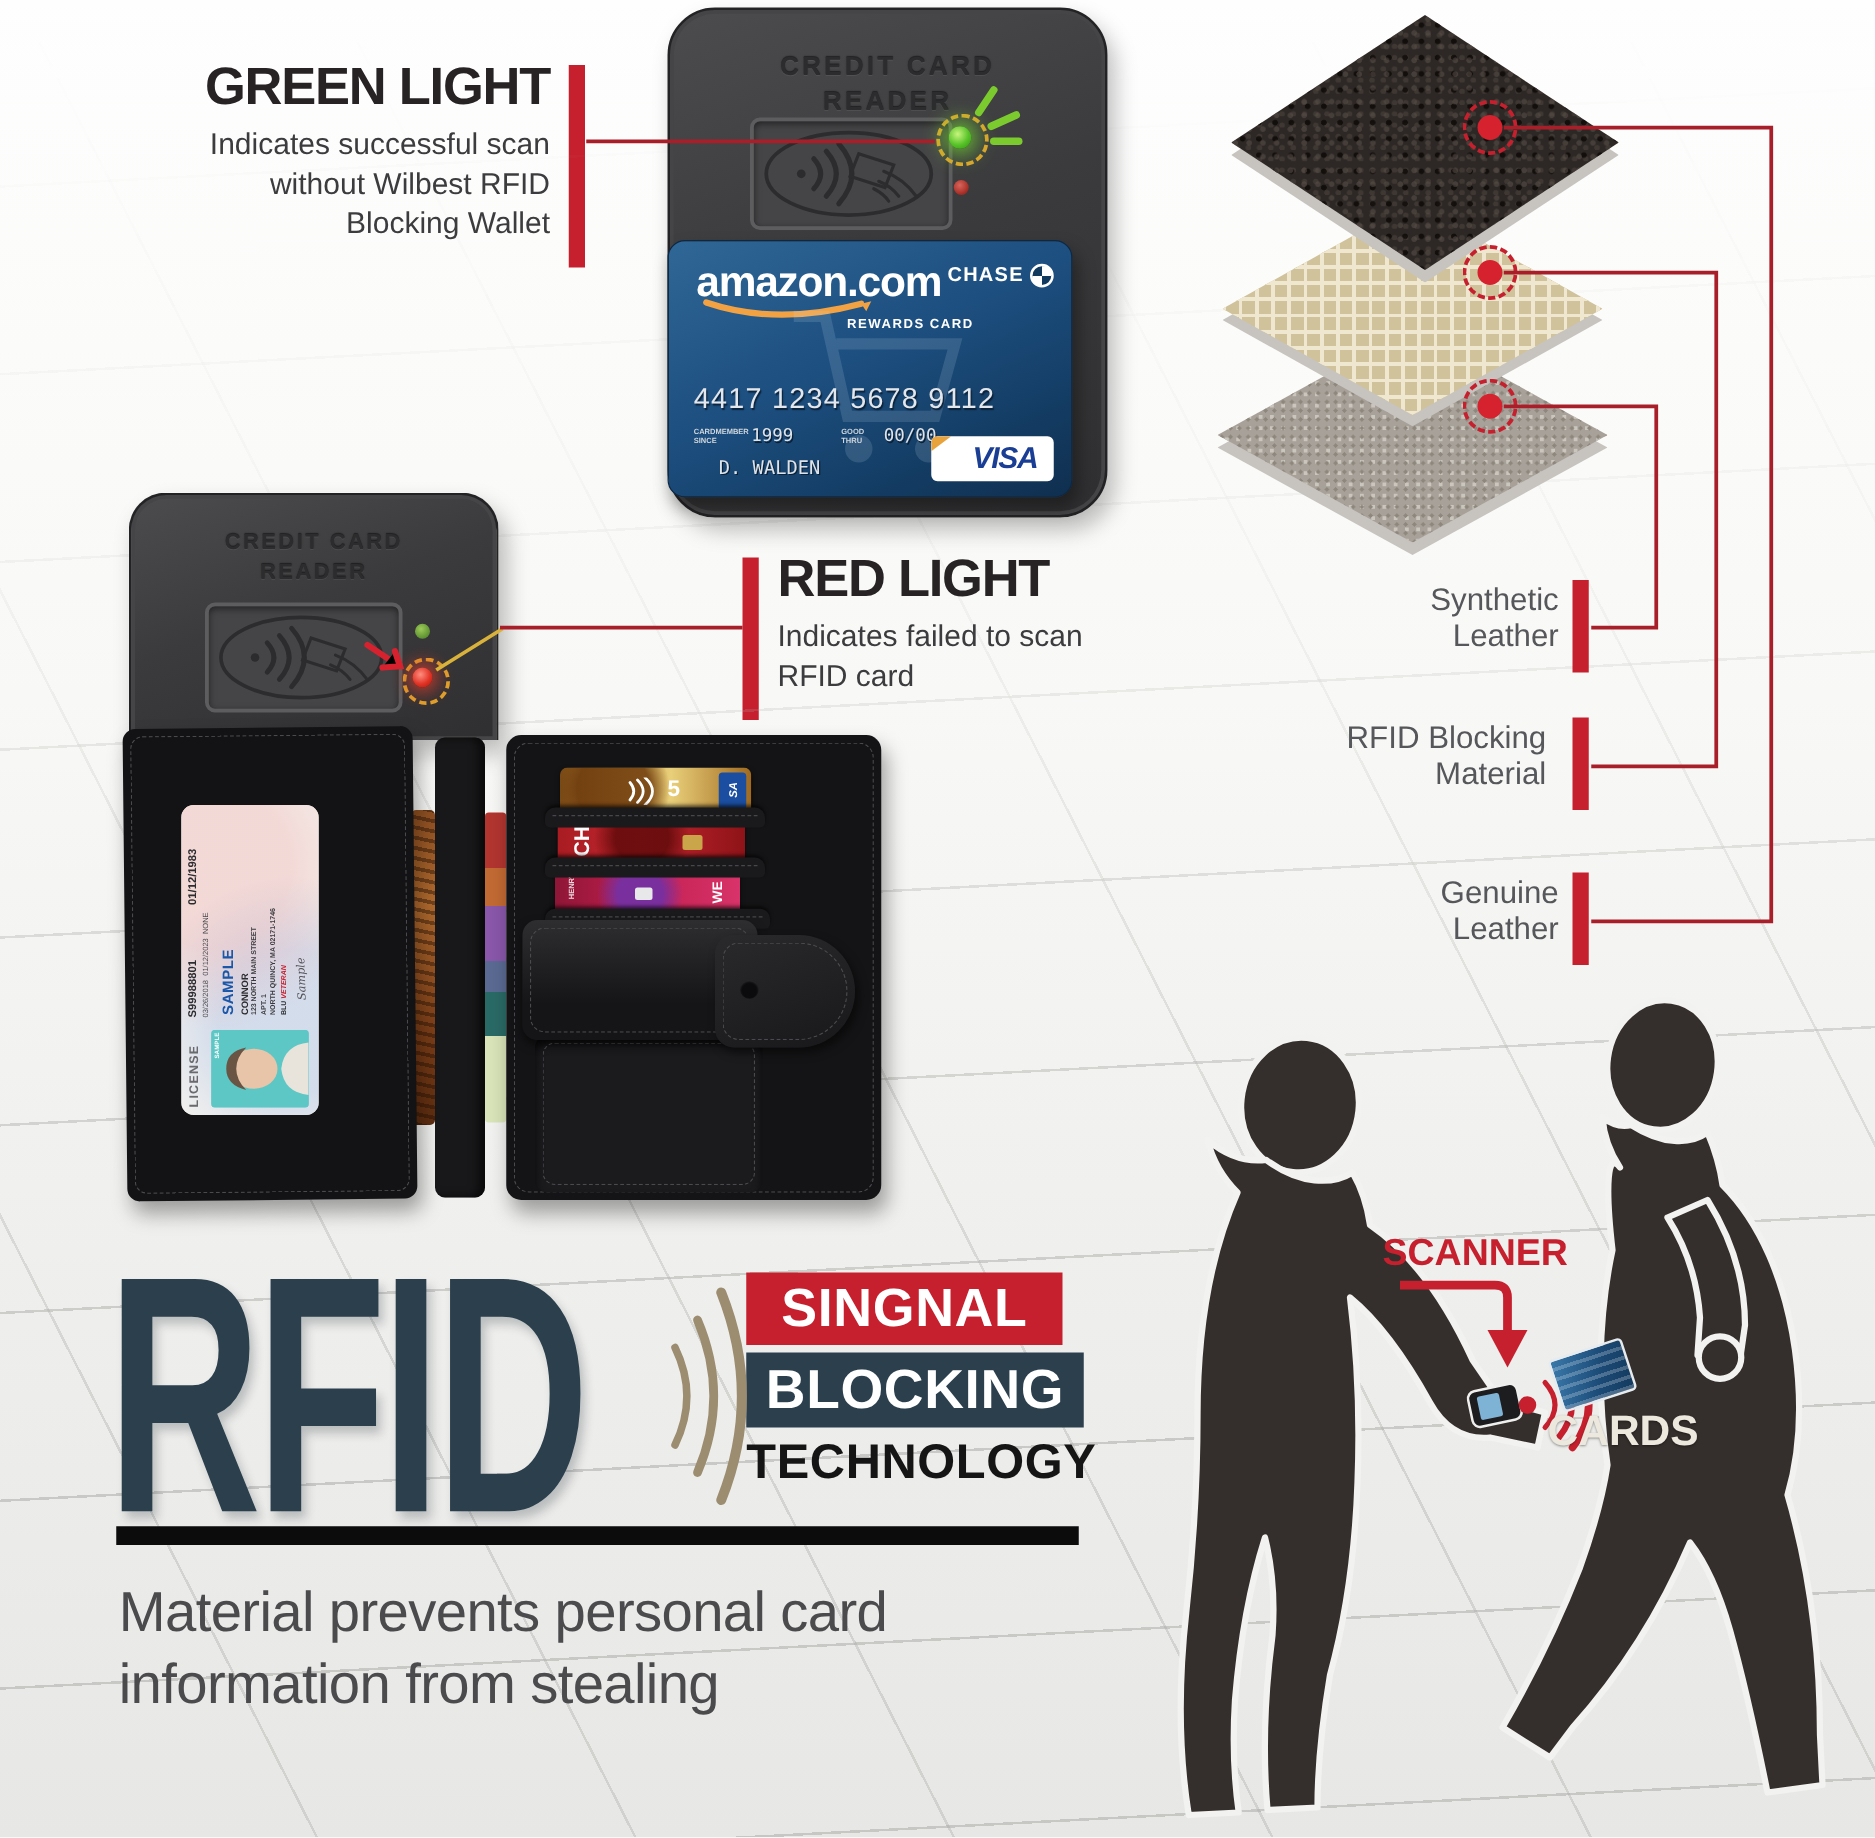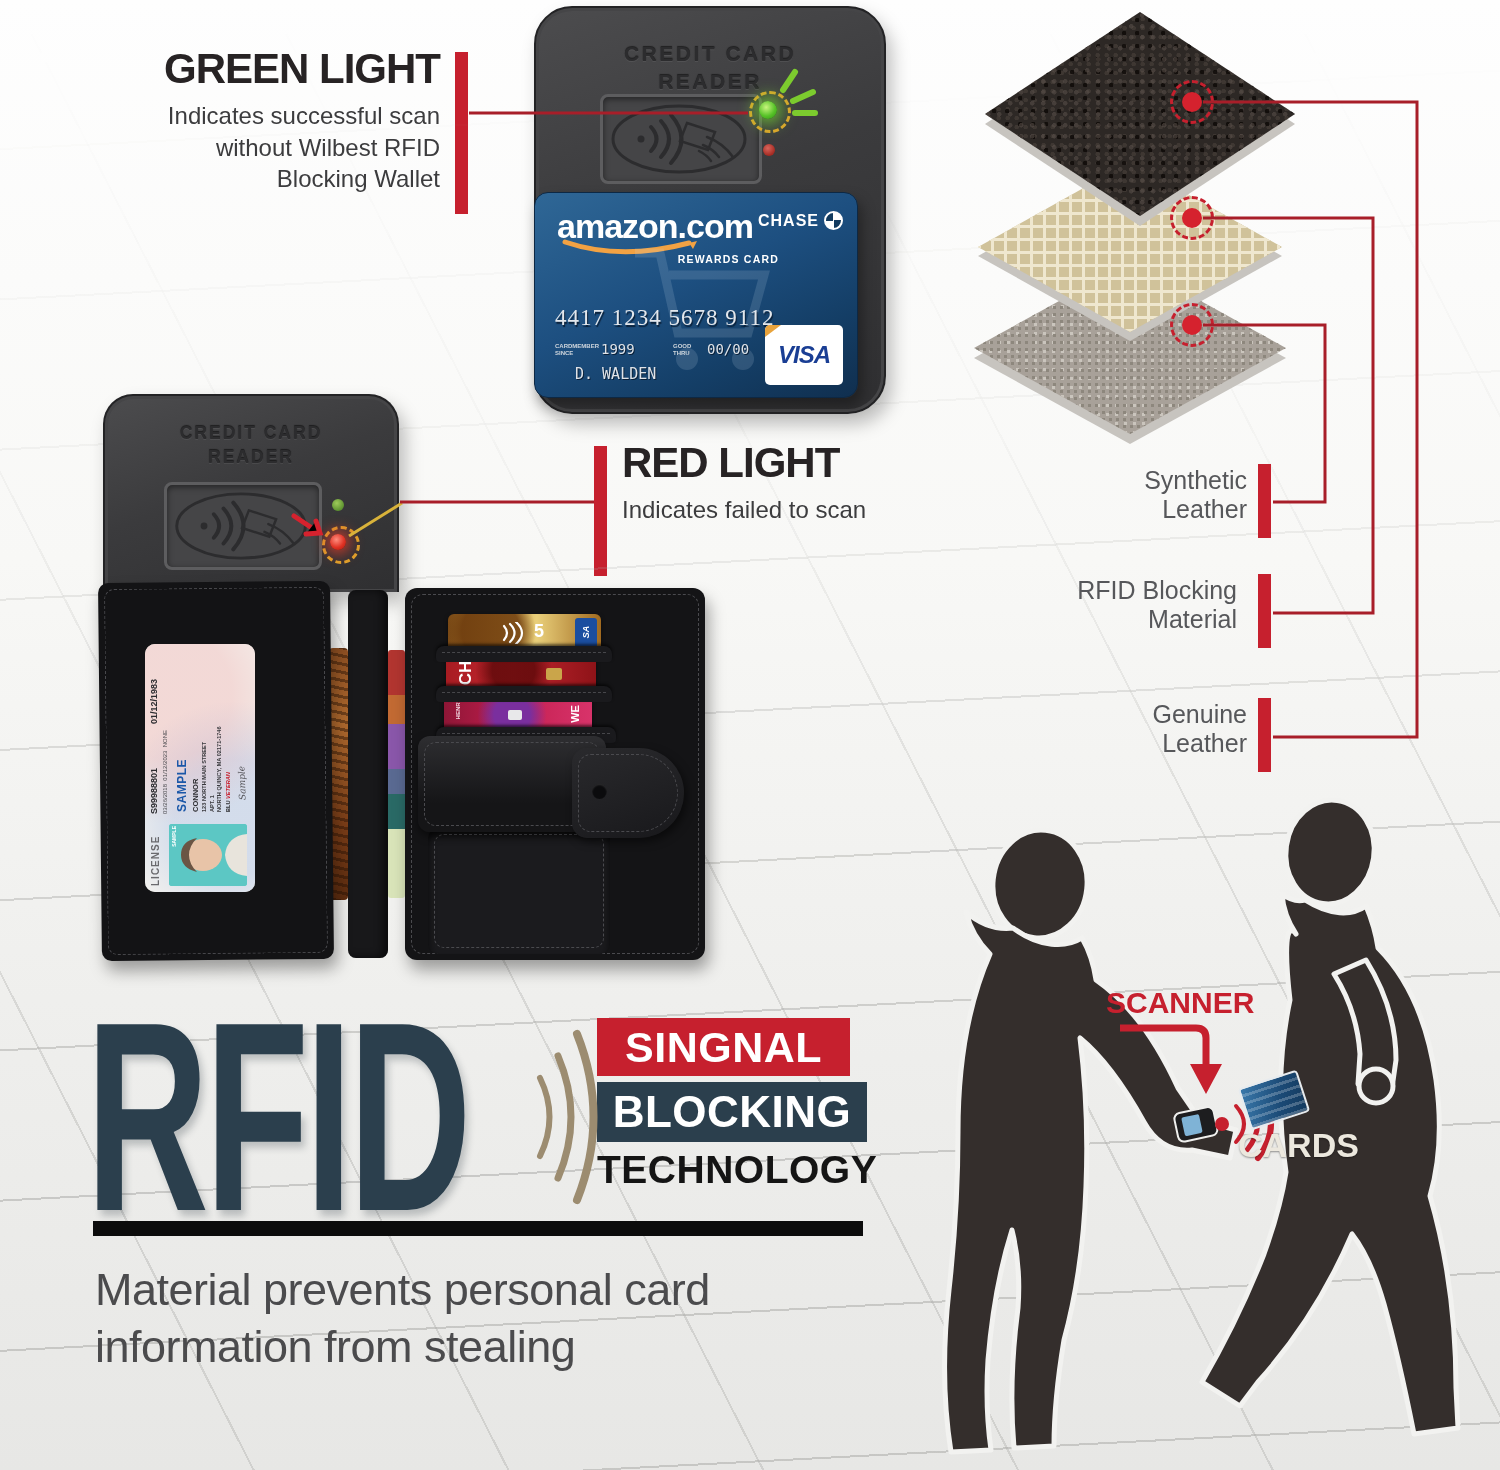--- a/index.html
+++ b/index.html
@@ -69,26 +69,26 @@
     box-shadow:0 0 14px 4px rgba(230,60,40,.8);}
   
   .az-card{position:absolute;left:534px;top:192px;width:322px;height:204px;border-radius:14px;z-index:9;
     background:linear-gradient(155deg,#2f6796 0%,#1d4f80 45%,#143e66 75%,#102f4f 100%);
     border:1px solid #0d2844;box-shadow:4px 8px 14px rgba(0,0,0,.35);}
   .az-brand{position:absolute;left:22px;top:14px;font-size:34px;font-weight:800;color:#ffffff;letter-spacing:-1px;}
   .az-sub{position:absolute;left:118px;top:60px;width:126px;text-align:right;font-size:10.5px;letter-spacing:1.2px;color:#fff;font-weight:700;}
   .az-chase{position:absolute;right:14px;top:18px;color:#fff;font-weight:800;font-size:16px;letter-spacing:1px;display:flex;align-items:center;gap:5px;}
   .chase-dot{width:15px;height:15px;border-radius:50%;background:
     conic-gradient(#ffffff 0 25%, #123a5e 25% 50%, #ffffff 50% 75%, #123a5e 75%);border:2px solid #fff;}
-  .az-number{position:absolute;left:20px;top:112px;font-family:Liberation Serif, serif;
+  .az-number{position:absolute;left:20px;top:112px;font-family:Liberation Sans, sans-serif;
     font-size:23px;letter-spacing:1px;color:#e3e7ec;text-shadow:1px 2px 1px #0a2038;}
   .az-small{position:absolute;font-size:6px;color:#cfd6dd;line-height:1.2;font-weight:700;}
   .az-em{font-family:"DejaVu Sans Mono", monospace;font-size:14px;color:#dfe3e8;text-shadow:1px 1px 0 #0a2038;}
-  .visa-box{position:absolute;right:14px;bottom:12px;width:78px;height:60px;background:#fff;border-radius:5px;
-    display:flex;align-items:center;justify-content:center;overflow:hidden;}
+  .visa-box{position:absolute;right:14px;bottom:12px;width:78px;height:36px;background:#fff;border-radius:5px;
+    display:flex;align-items:center;justify-content:center;overflow:hidden;padding-left:20px;}
   .visa-box::before{content:"";position:absolute;left:0;top:0;border-left:16px solid #e8a33c;border-bottom:12px solid transparent;}
   .visa-text{font-style:italic;font-weight:800;font-size:24px;color:#1a3e94;letter-spacing:-1px;}
   
   .stitched::after{content:"";position:absolute;inset:6px;border:1.5px dashed #4a4a4e;border-radius:inherit;pointer-events:none;}
   .w-left{left:100px;top:582px;width:232px;height:378px;background:#131315;border-radius:10px;
     transform:rotate(-.6deg);box-shadow:4px 10px 16px rgba(0,0,0,.35);z-index:20;}
   .id-window{left:145px;top:644px;width:110px;height:248px;border-radius:10px;background:#e9e7e2;overflow:hidden;z-index:22;
     box-shadow:inset 0 0 6px rgba(0,0,0,.5);}
   .license{position:absolute;left:-69px;top:69px;width:248px;height:110px;transform:rotate(-90deg);
     background:
@@ -177,20 +177,21 @@
       <div>without Wilbest RFID</div>
       <div>Blocking Wallet</div>
     </div>
   </div>
   <div class="abs red-bar green-bar"></div>
 
   <div class="abs redlight-block">
     <div class="callout-title">RED LIGHT</div>
     <div class="callout-body" style="margin-top:10px;">
       <div>Indicates failed to scan</div>
+      <div>RFID card</div>
     </div>
   </div>
   <div class="abs red-bar redlight-bar"></div>
 
   <div class="reader" style="left:534px;top:6px;width:348px;height:404px;border-radius:38px;">
     <div class="reader-title" style="top:32px;font-size:21px;letter-spacing:2.5px;">
       <div>CREDIT CARD</div>
       <div>READER</div>
     </div>
     <div class="nfc-panel" style="left:64px;top:86px;width:156px;height:84px;">

